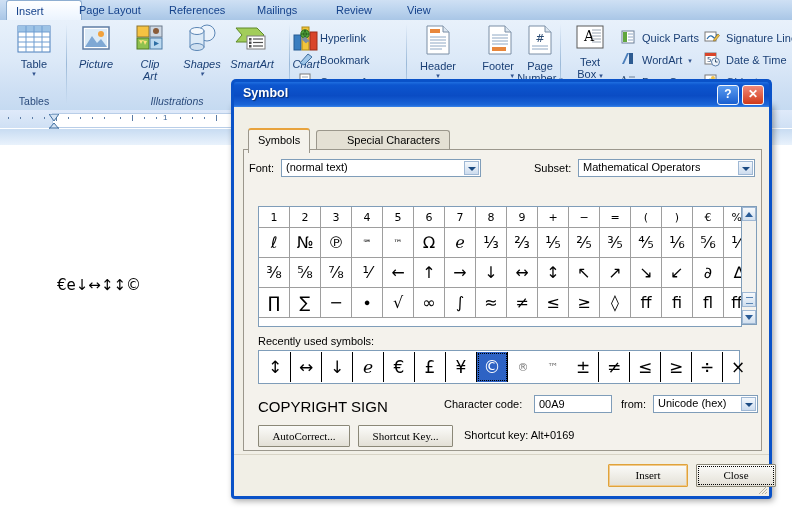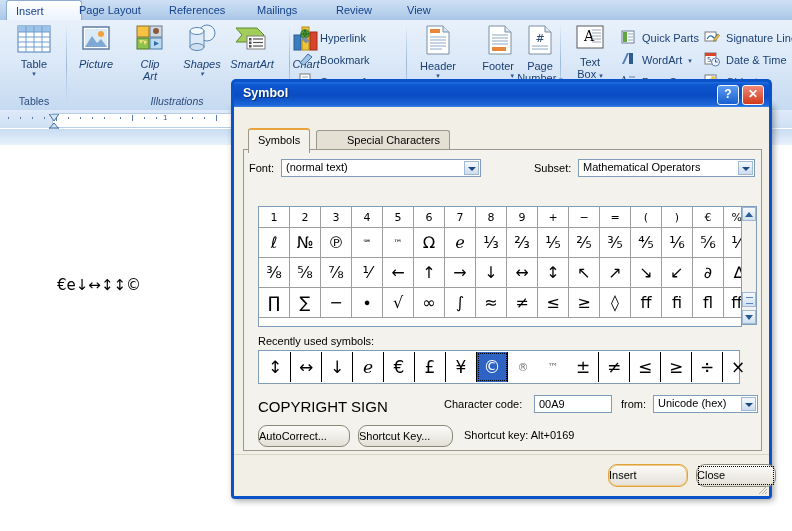--- a/index.html
+++ b/index.html
@@ -140,22 +140,22 @@
 
   #char-name{position:absolute;left:14px;top:248px;font-size:15px;color:#000;}
   #cc-label{position:absolute;left:200px;top:248px;font-size:11px;}
   #cc-input{position:absolute;left:290px;top:245px;width:78px;height:18px;
     background:#fff;border:1px solid #7f9db9;box-sizing:border-box;}
   #cc-input span{position:absolute;left:4px;top:2px;font-size:11px;}
   #from-label{position:absolute;left:377px;top:248px;font-size:11px;}
   #from-combo{left:409px;top:245px;width:105px;}
 
   .pbtn{position:absolute;height:22px;background:linear-gradient(to bottom,#fbfbf9,#e3e0d6);
-    border:1px solid #8b8878;border-radius:9px;text-align:left;font-size:11px;color:#000;
-    line-height:20px;cursor:default;box-sizing:border-box;}
+    border:1px solid #8b8878;border-radius:1px;text-align:center;font-size:11px;color:#000;
+    line-height:20px;cursor:default;box-sizing:border-box;font-family:Liberation Serif, serif;}
   #btn-autocorrect{left:14px;top:275px;width:92px;}
   #btn-shortcutkey{left:114px;top:275px;width:95px;}
   #shortcut-text{position:absolute;left:220px;top:279px;font-size:11px;color:#000;}
 
   #dlg-footer-sep{position:absolute;left:0;top:350px;width:535px;height:1px;background:#d8d4c6;}
   #btn-insert{left:374px;top:360px;width:80px;height:23px;
     border:1px solid #e0a33a;box-shadow:0 0 0 1px #f0c98c inset;}
   #btn-cancel{left:462px;top:360px;width:80px;height:23px;}
   #btn-cancel .focusring{position:absolute;left:1px;top:1px;right:1px;bottom:1px;
     border:1px dotted #000;}

